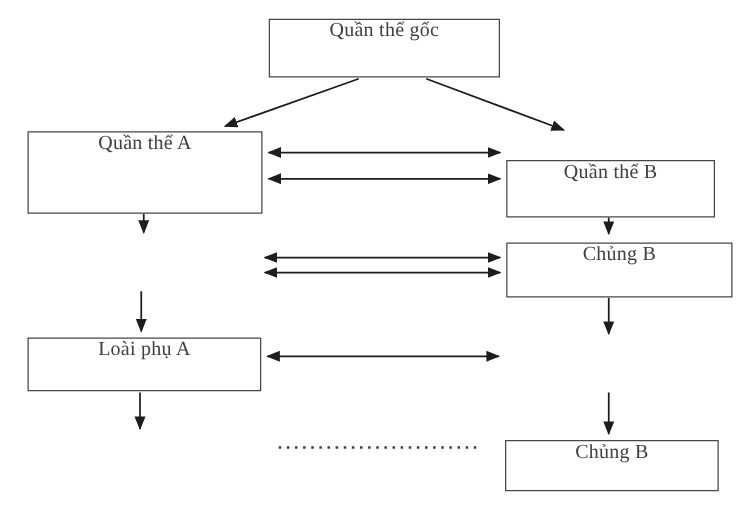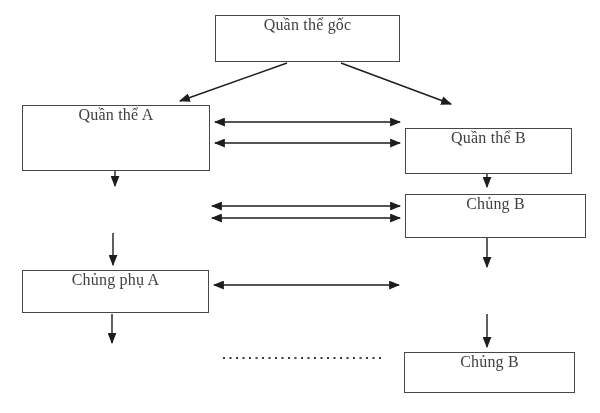--- a/index.html
+++ b/index.html
@@ -101,21 +101,21 @@
   <div class="node node-pop-b">
     <span>Quần thể B</span>
   </div>
 
 
   <div class="node node-strain-b">
     <span>Chủng B</span>
   </div>
 
   <div class="node node-sub-a">
-    <span>Chủng phụ A</span>
+    <span>Loài phụ A</span>
   </div>
 
 
 
   <div class="node node-species-b">
     <span>Chủng B</span>
   </div>
 
 </div>
 

